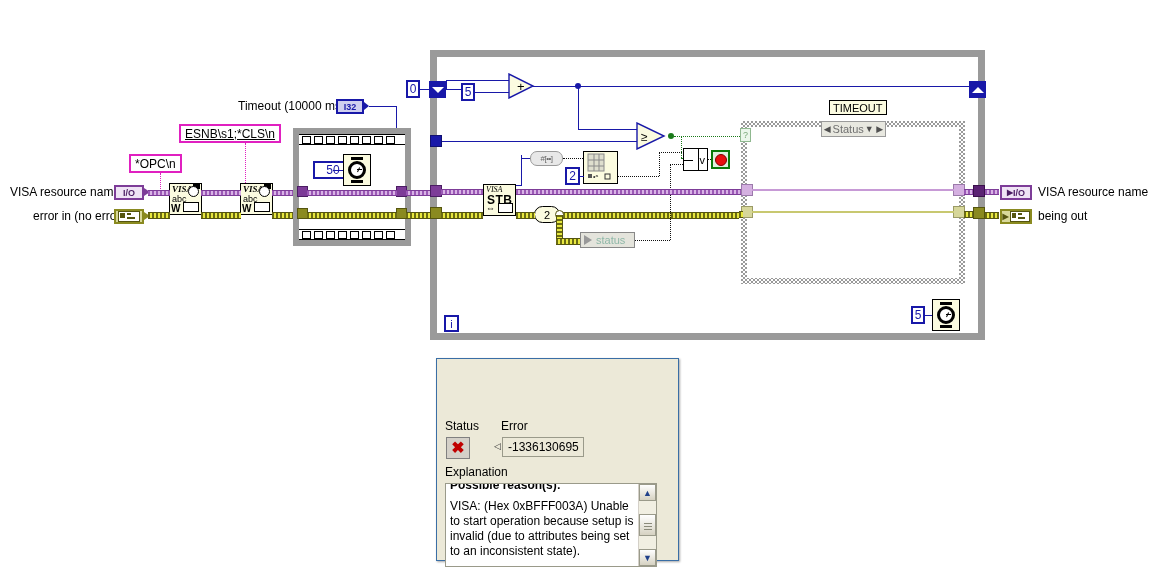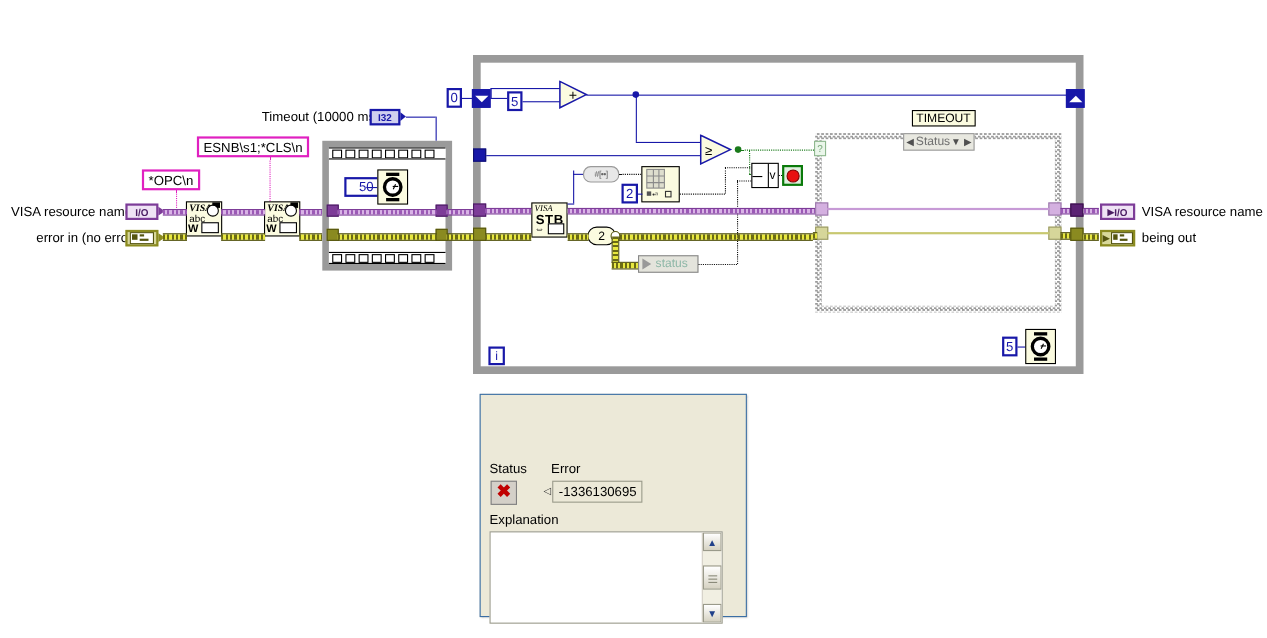--- a/index.html
+++ b/index.html
@@ -372,21 +372,21 @@
   <div class="term term-err" style="left:114px; top:209px;">
     <div style="width:20px;height:9px;background:#fff;border:1px solid #55550f;position:relative;">
       <i style="position:absolute;left:1px;top:1px;width:5px;height:5px;background:#55550f;"></i>
       <i style="position:absolute;left:8px;top:1px;width:4px;height:2px;background:#55550f;"></i>
       <i style="position:absolute;left:8px;top:5px;width:8px;height:2px;background:#55550f;"></i>
     </div>
   </div>
   <div class="term-arrow-r" style="left:144px; top:212px; border-left:6px solid #8a8a20;"></div>
 
   <div class="const-str" style="left:129px; top:154px;">*OPC\n</div>
-  <div class="const-str" style="left:179px; top:124px;">ESNB\s1;*CLS\n</div>
+  <div class="const-str" style="left:179px; top:124px;text-decoration:underline;">ESNB\s1;*CLS\n</div>
 
   <div class="wire-str wire-str-v" style="left:160px; top:173px; height:20px;"></div>
   <div class="wire-str wire-str-h" style="left:160px; top:193px; width:12px;"></div>
 
   <div class="wire-str wire-str-v" style="left:245px; top:143px; height:50px;"></div>
   <div class="wire-str wire-str-h" style="left:245px; top:193px; width:10px;"></div>
 
   <div class="label" style="left:238px; top:99px;">Timeout (10000 ms)</div>
   <div class="term term-i32" style="left:336px; top:99px;">I32</div>
   <div class="term-arrow-r" style="left:364px; top:102px; border-left:5px solid #1818a8;"></div>
@@ -643,21 +643,23 @@
 
       <div class="status-box" style="left:9px; top:56px;">✖</div>
 
       <div class="dlg-arrow" style="left:57px; top:60px;">◁</div>
       <div class="code-box" style="left:65px; top:56px; width:82px;">-1336130695</div>
 
       <div class="dlg-lbl" style="left:8px; top:84px;">Explanation</div>
 
       <div class="expl-box" style="left:8px; top:102px; width:212px; height:84px;">
         <div class="expl-text">
+          <div style="font-weight:bold;">Possible reason(s):</div>
           <div style="height:6px;"></div>
+          <div>VISA:  (Hex 0xBFFF003A) Unable to start operation because setup is invalid (due to attributes being set to an inconsistent state).</div>
         </div>
         <div class="scrollbar">
           <div class="sb-btn" style="top:0;">▲</div>
           <div class="sb-thumb" style="top:30px;">
             <i style="top:8px;"></i>
               <i style="top:11px;"></i>
               <i style="top:14px;"></i>
           </div>
           <div class="sb-btn" style="bottom:0;">▼</div>
         </div>

